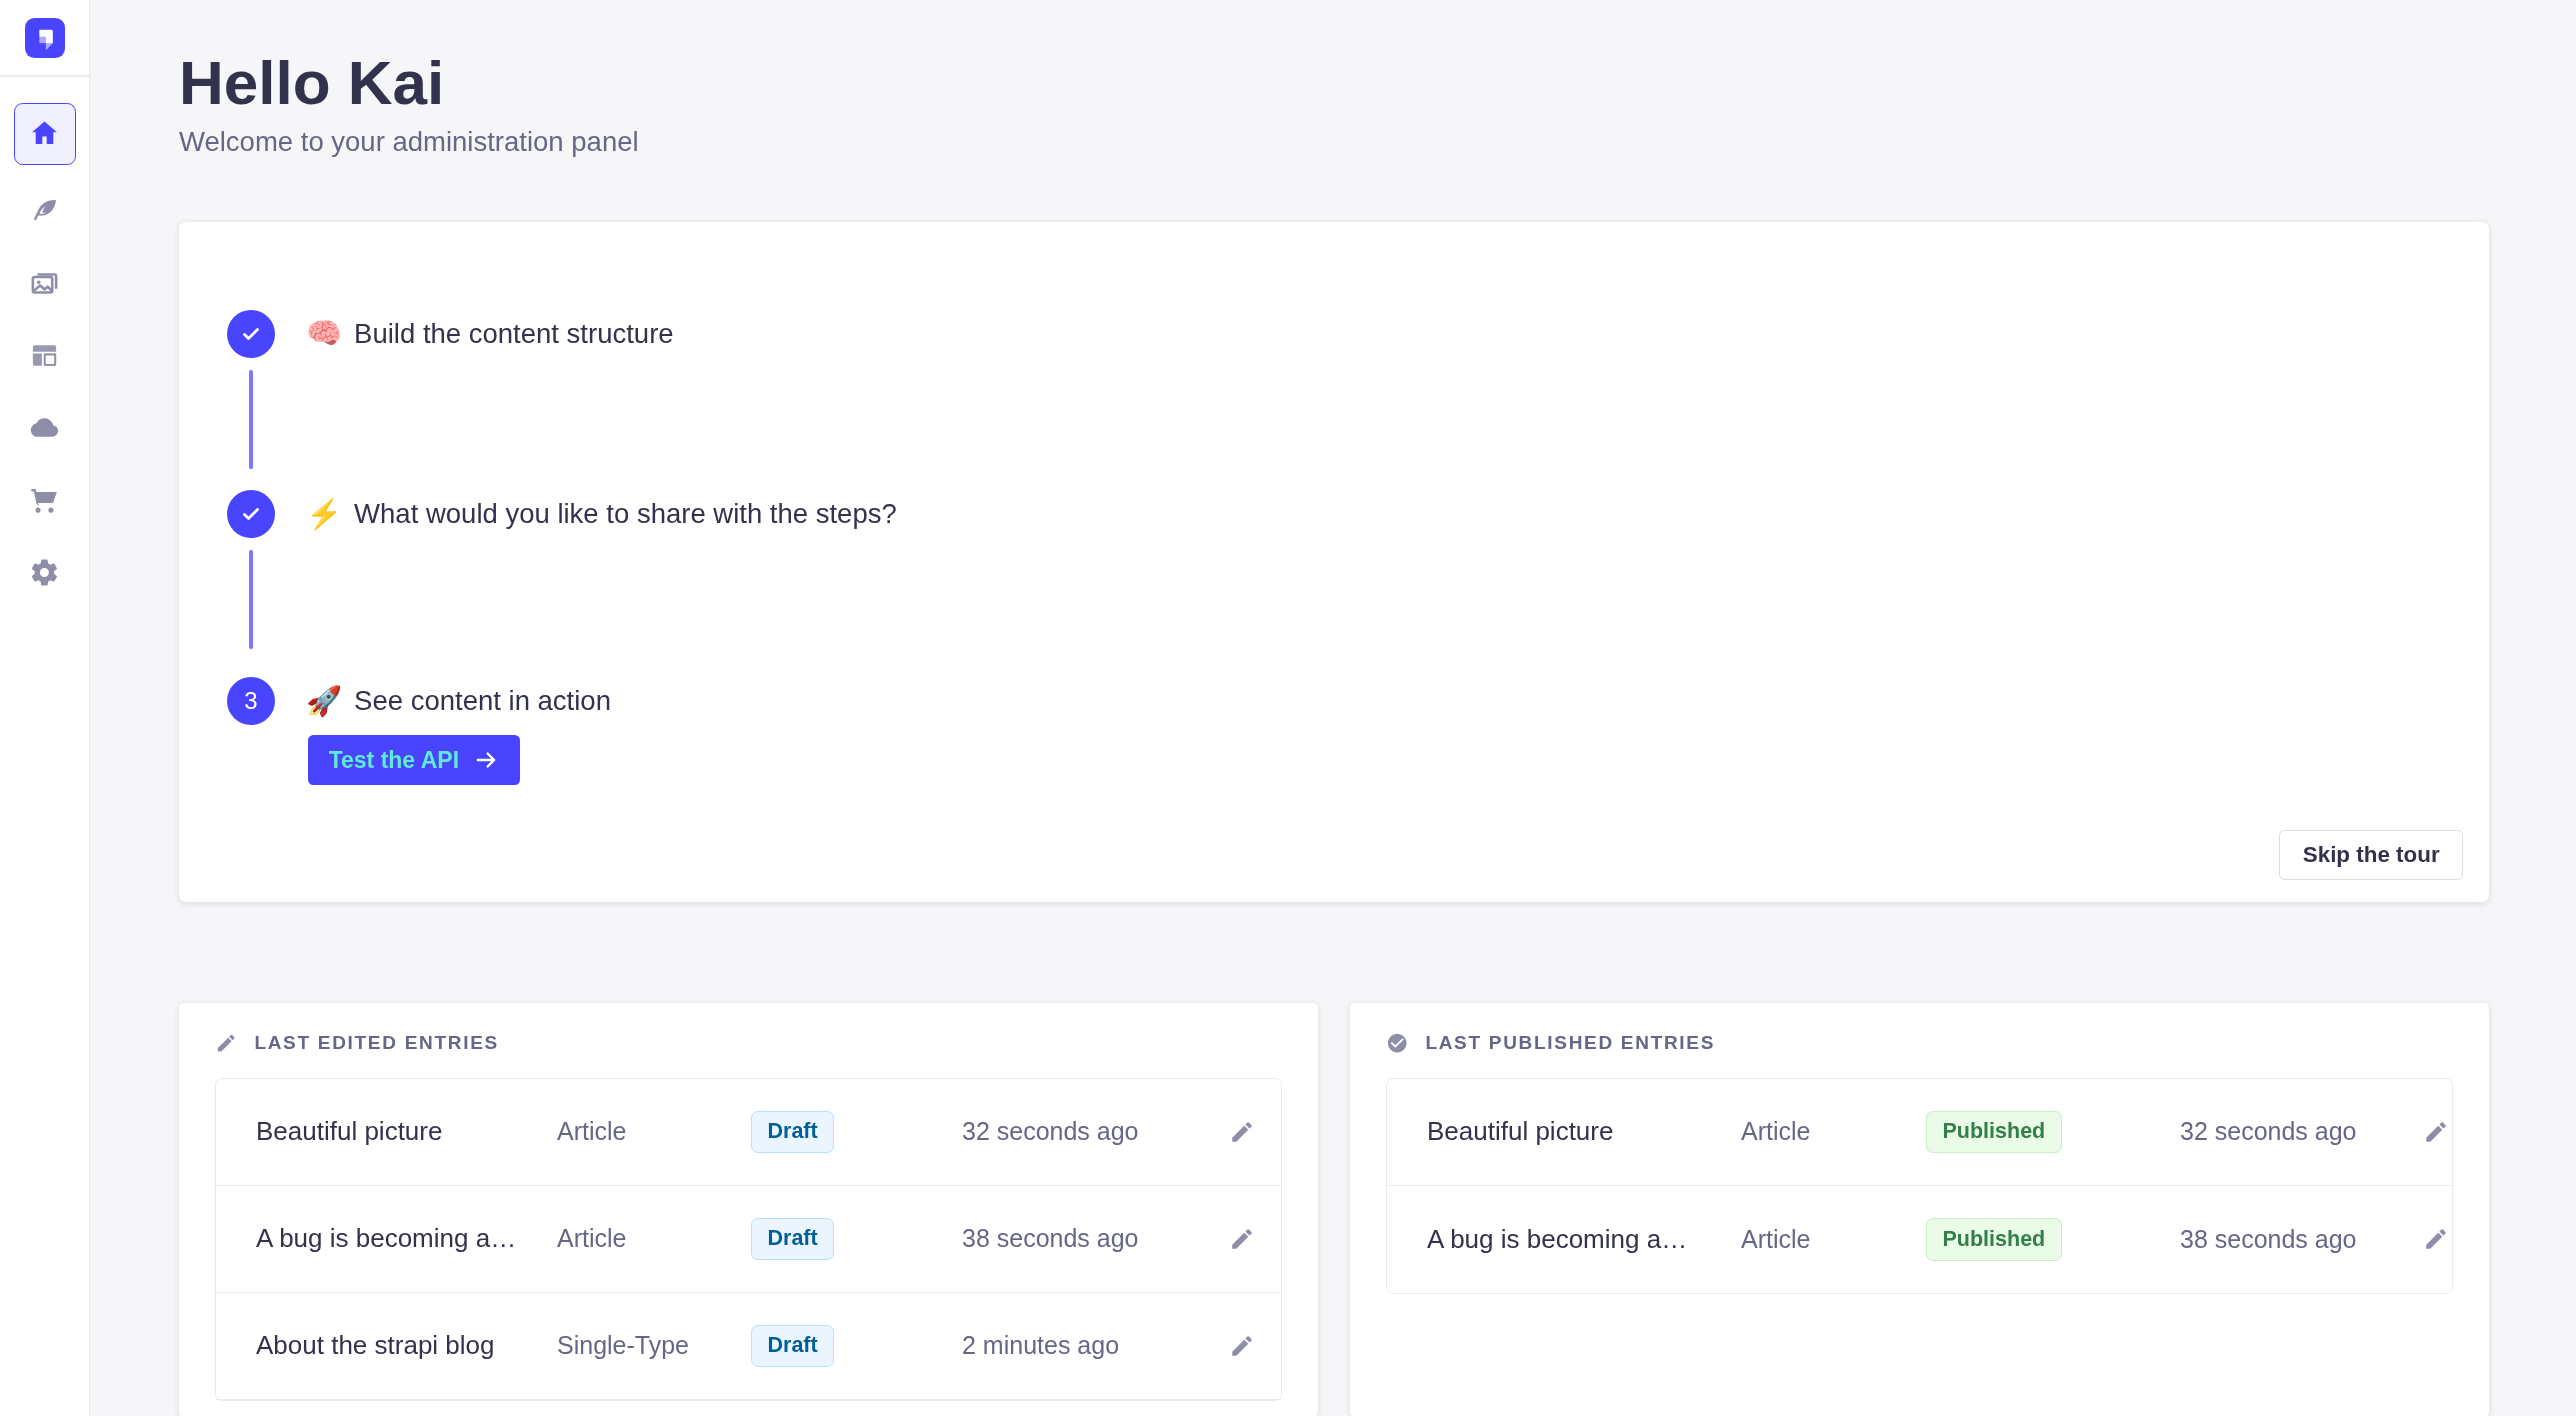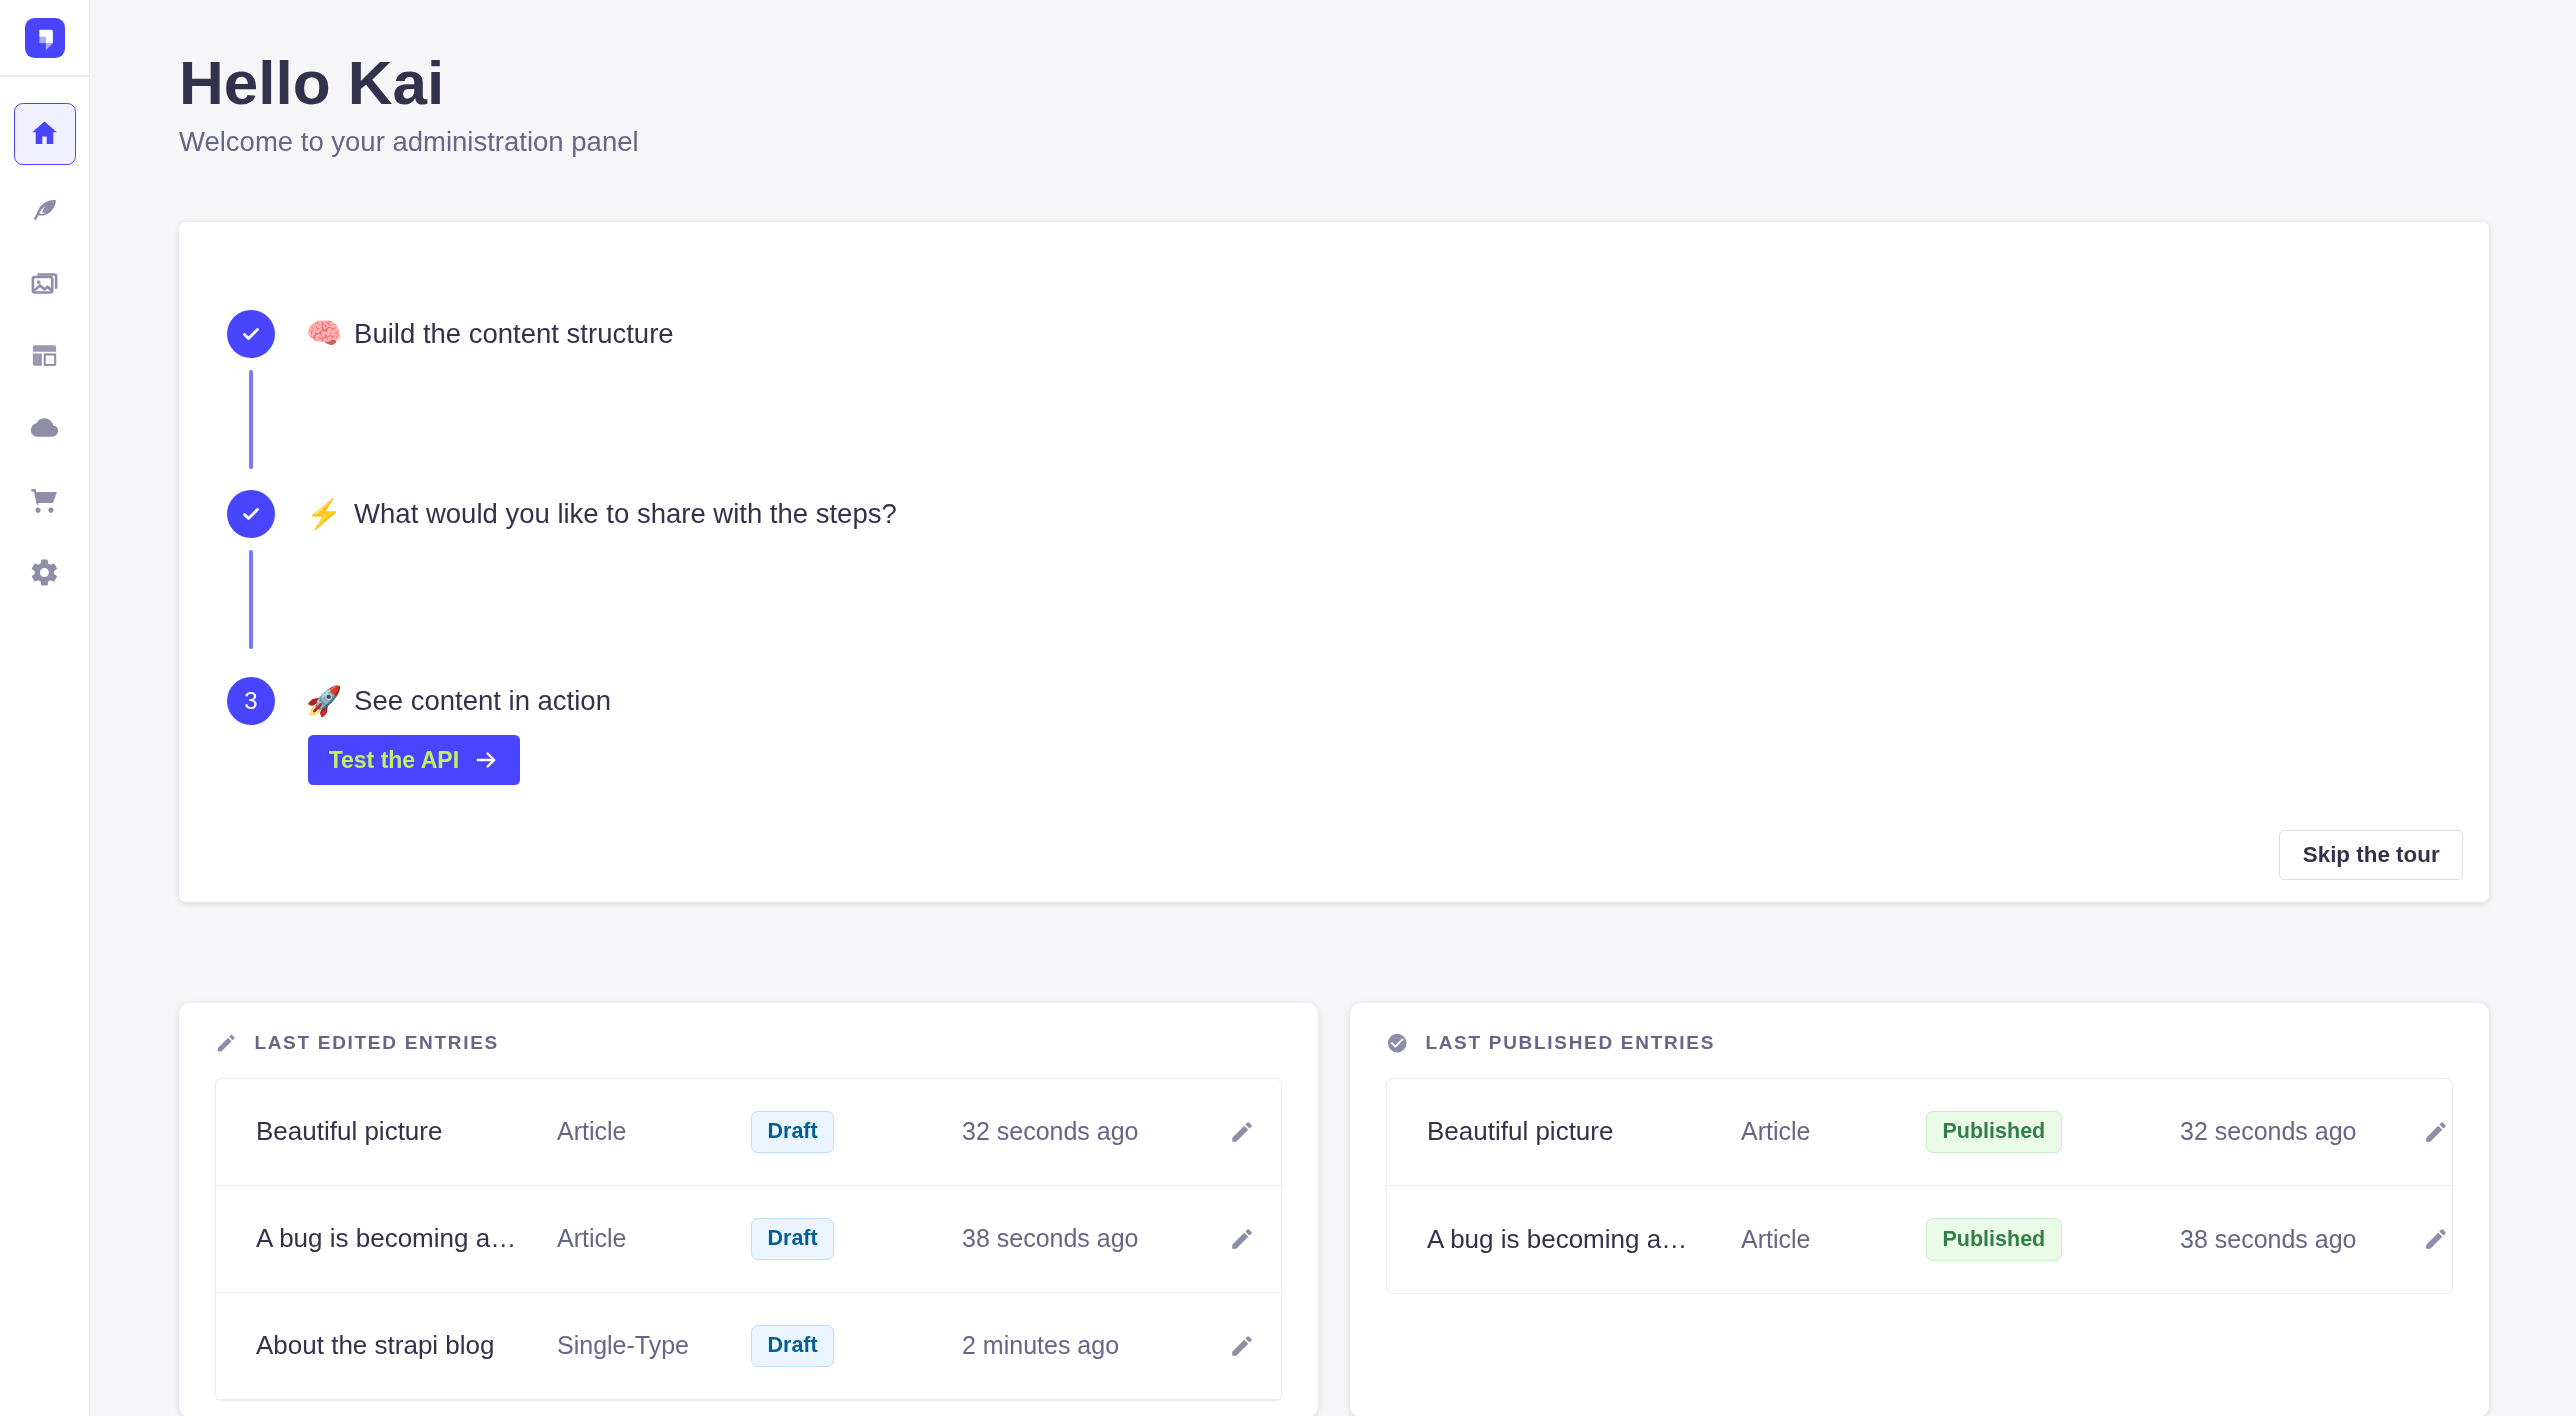--- a/index.html
+++ b/index.html
@@ -53,34 +53,34 @@
     width: 48px; height: 48px; border-radius: 50%; flex: none;
     background: #4945ff; display: grid; place-items: center;
   }
   .step-number { color: #fff; font-size: 24px; font-weight: 500; }
   .step-label { margin-left: 31px; font-size: 27.5px; font-weight: 500; color: #32324d; display: flex; align-items: center; }
   .step-emoji { margin-right: 12px; font-size: 29px; line-height: 1; }
   .connector { width: 3.4px; height: 99px; border-radius: 1.7px; background: #7b79ff; margin: 12px 0 0 22.4px; }
   .cta-button {
     display: inline-flex; align-items: center; gap: 13.8px;
     margin: 10.3px 0 0 81px; height: 50px; padding: 0 20.7px;
-    background: #4945ff; color: #bef264; border: none; border-radius: 5.2px;
+    background: #4945ff; color: #5eead4; border: none; border-radius: 5.2px;
     font-size: 23px; font-weight: 700; font-family: inherit; cursor: pointer;
   }
   .skip-button {
     position: absolute; right: 26px; bottom: 21.5px;
     height: 50px; padding: 0 22.4px;
     background: #ffffff; border: 1.7px solid #dcdce4; border-radius: 5.2px;
     font-size: 22.4px; font-weight: 700; color: #32324d; font-family: inherit; cursor: pointer;
   }
 
   
   .tables-row { display: flex; gap: 32px; margin-top: 101px; height: 414px; }
   .panel {
-    flex: 1; background: #ffffff; border-radius: 11px;
+    flex: 1; background: #ffffff; border-radius: 5px;
     box-shadow: 0 1.7px 6.9px rgba(33,33,52,0.12);
     padding: 29px 36px 0; overflow: hidden;
   }
   .panel-header { display: flex; align-items: center; gap: 17px; color: #666687; }
   .panel-title { font-size: 19px; font-weight: 700; letter-spacing: 1.7px; }
   .table { margin-top: 24px; border: 1.7px solid #eaeaef; border-radius: 6.9px; background: #ffffff; }
   .row {
     display: grid; grid-template-columns: 301px 194px 176px 275px 1fr;
     align-items: center; height: 107px; padding-left: 40px;
     border-bottom: 1.7px solid #eaeaef;

